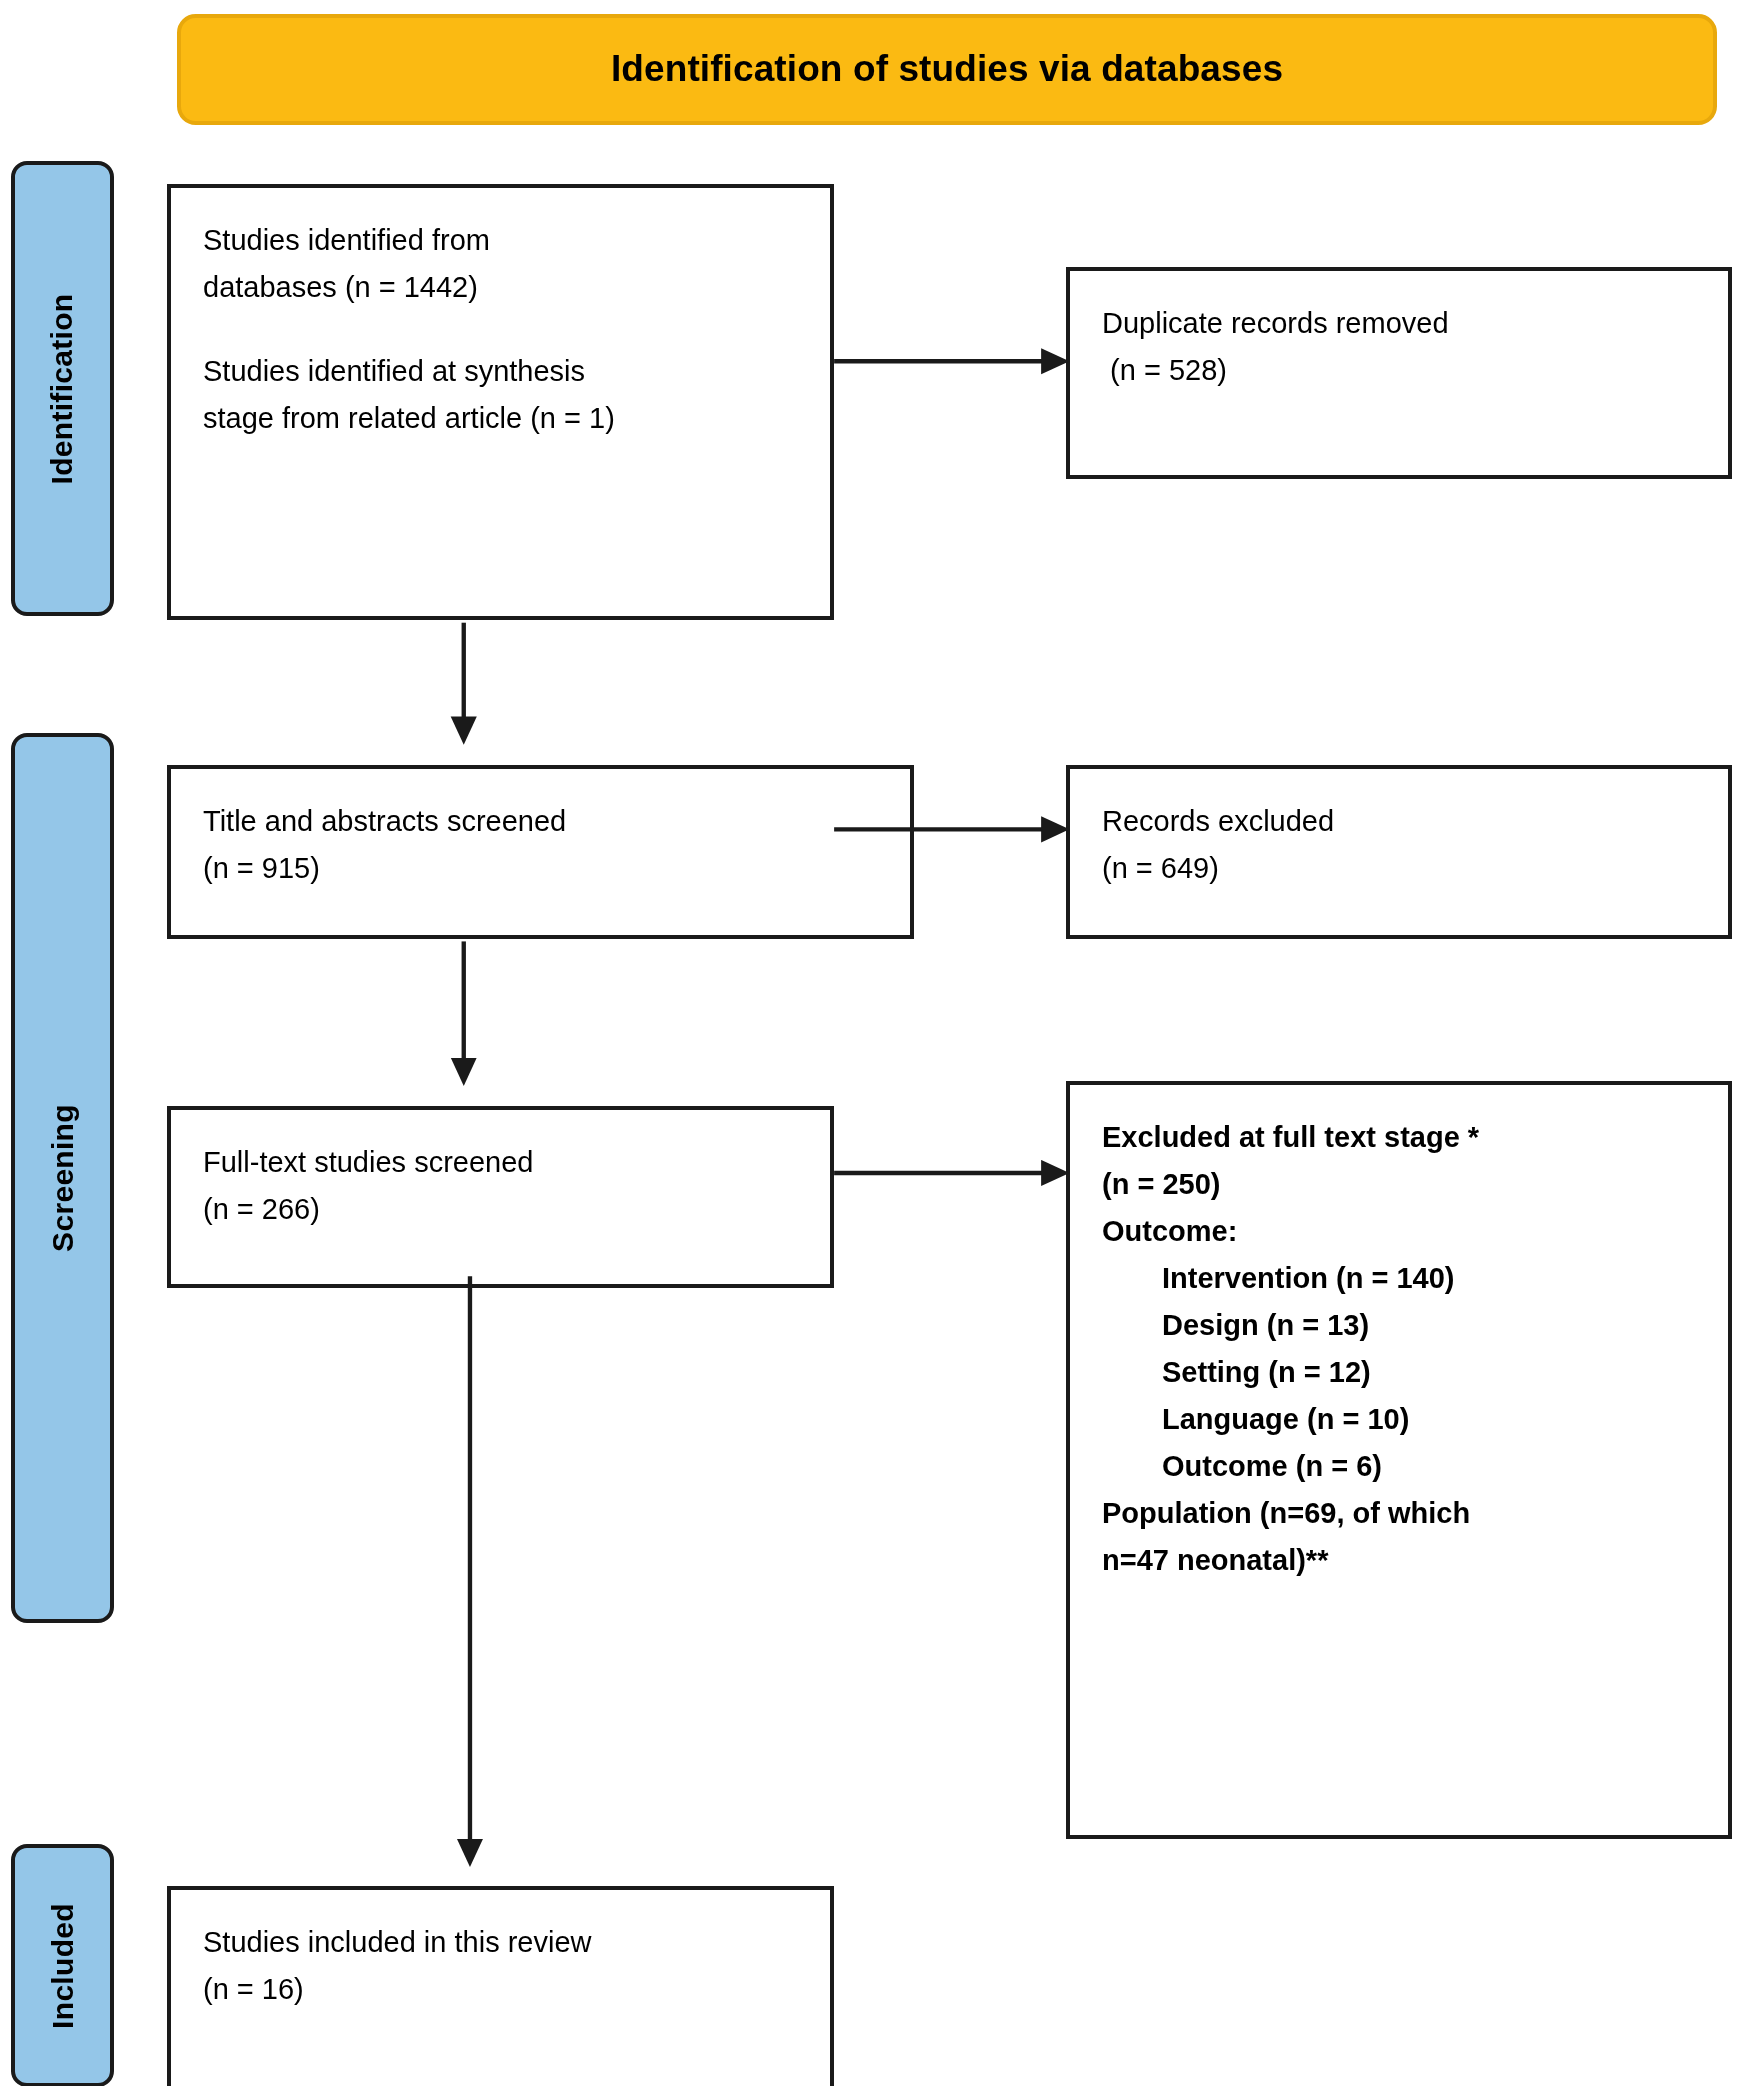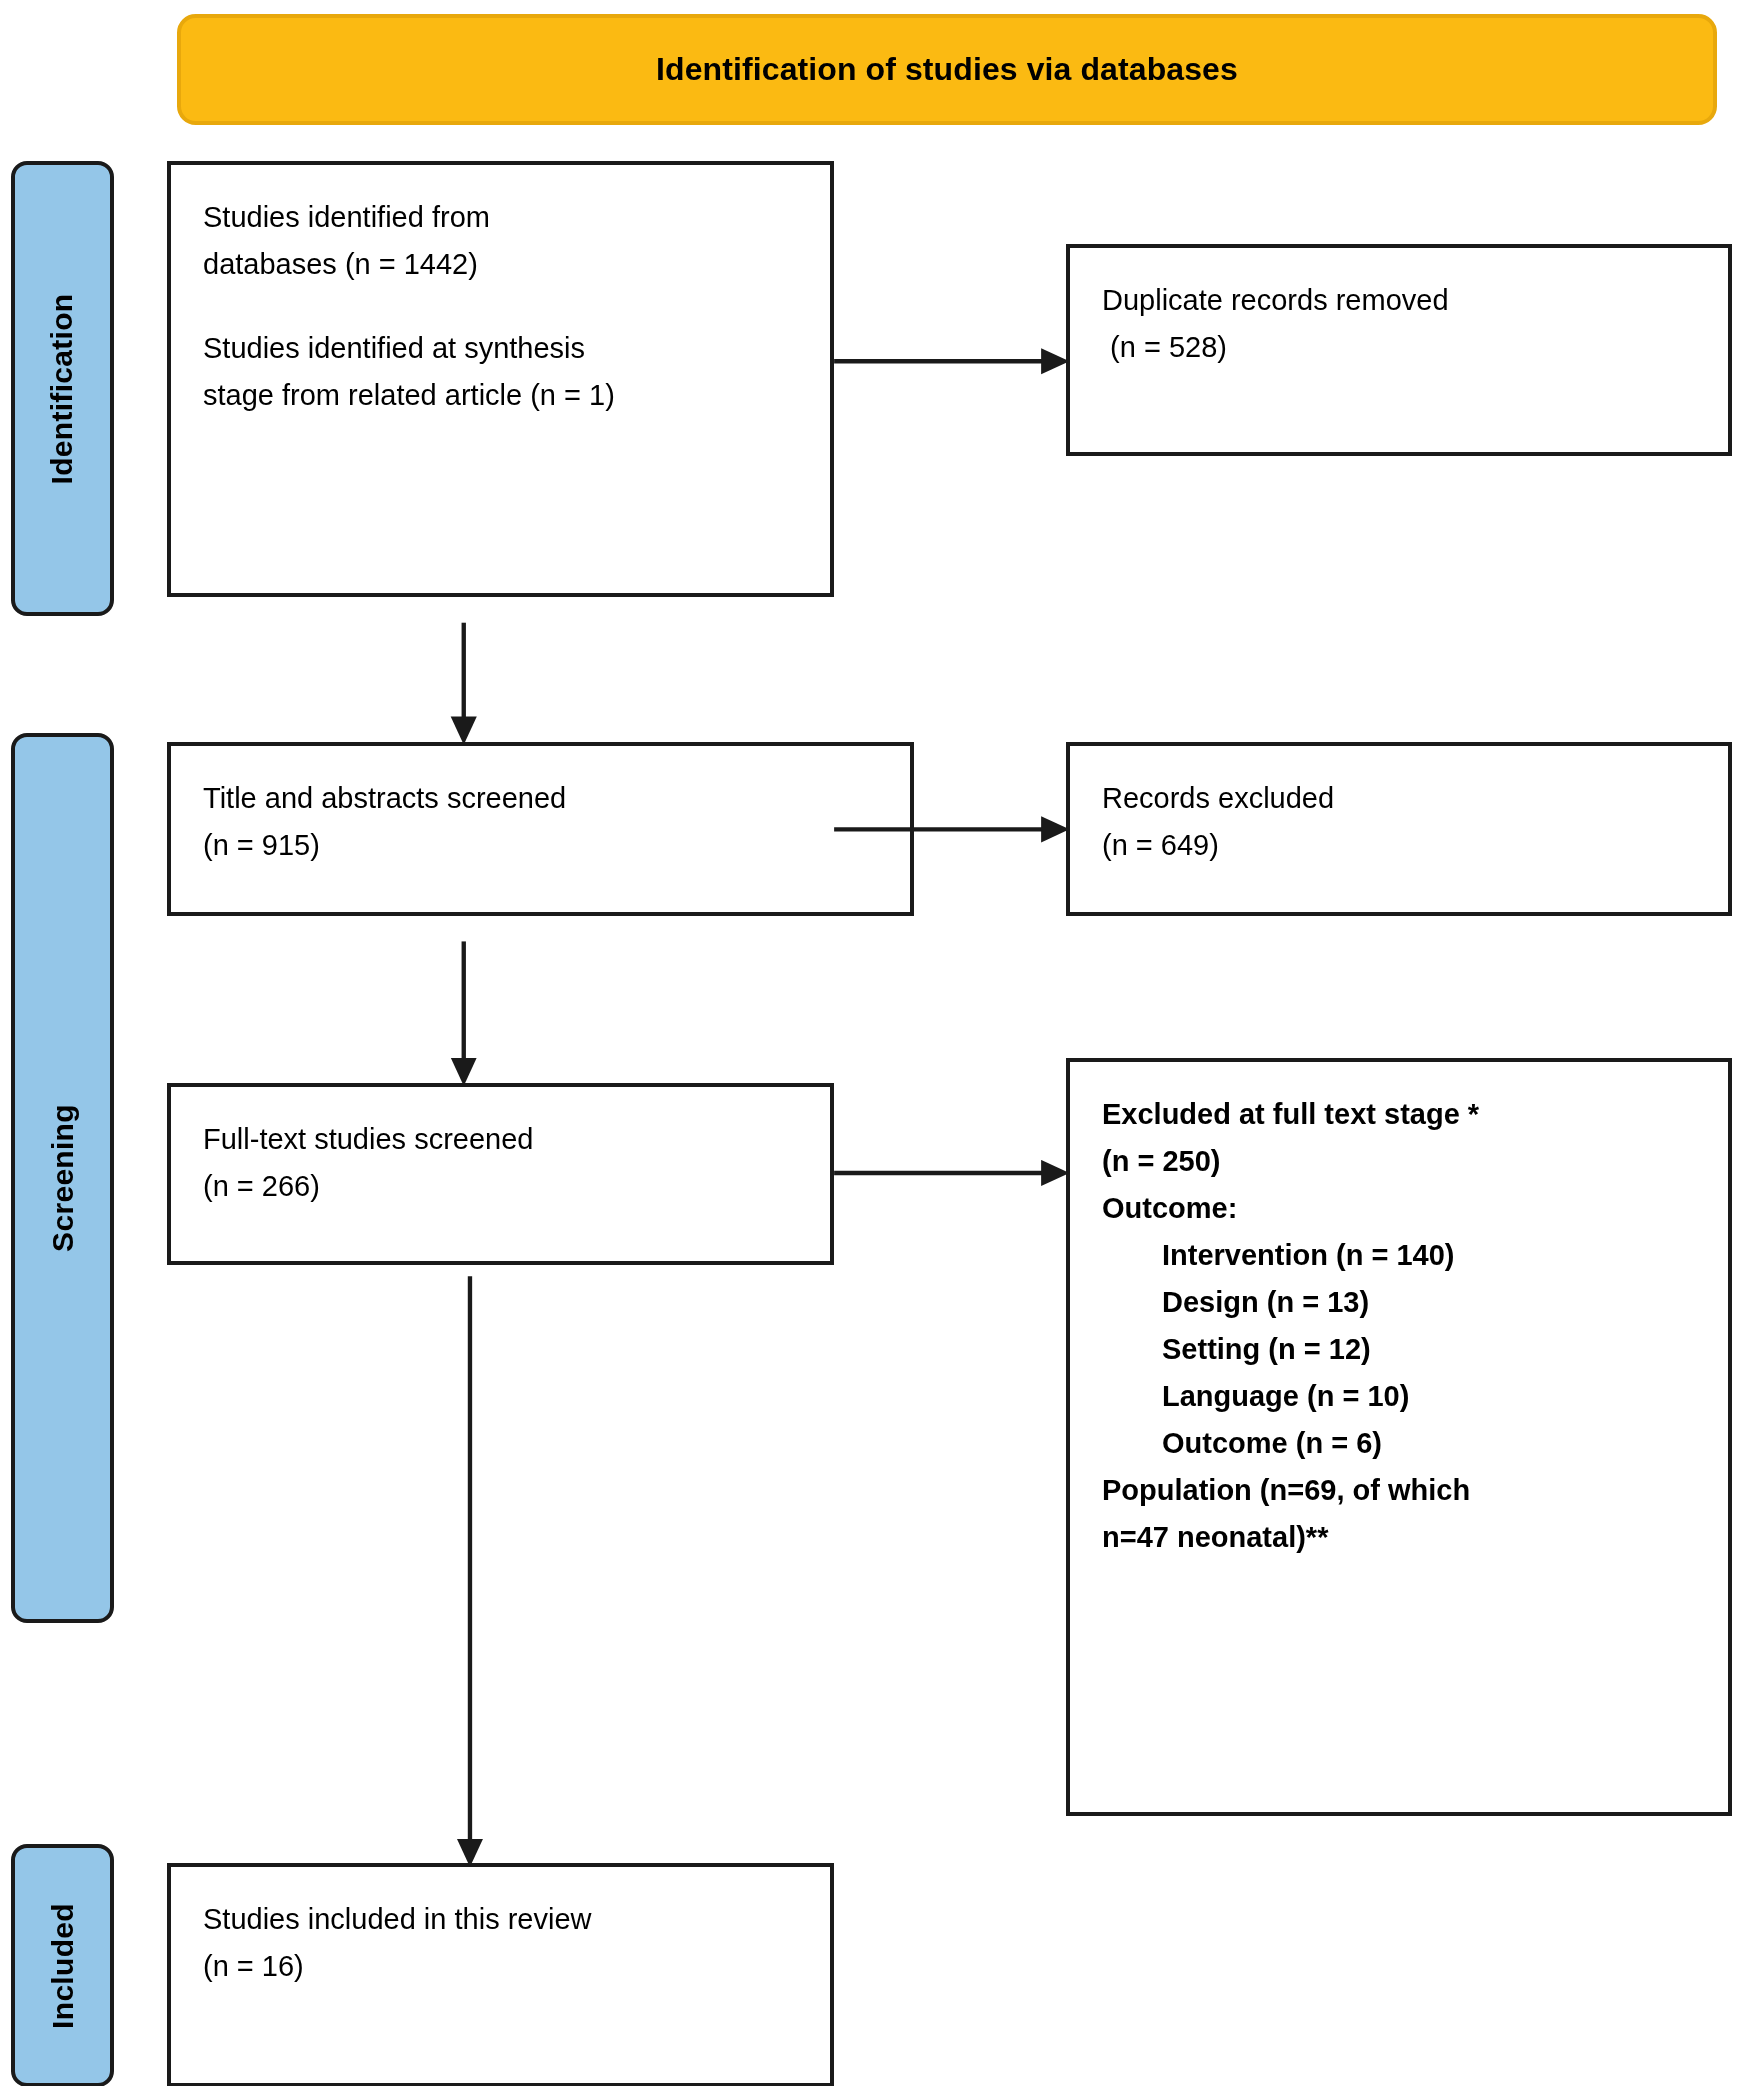--- a/index.html
+++ b/index.html
@@ -29,21 +29,21 @@
     height: 111px;
     background: #FBBA12;
     border: 4.4px solid #E8A80C;
     border-radius: 18.7px;
     box-sizing: border-box;
     display: flex;
     align-items: center;
     justify-content: center;
   }
   .header-banner .title {
-    font-size: 32px;
+    font-size: 37px;
     font-weight: bold;
     color: #000000;
     letter-spacing: 0.1px;
     text-align: center;
   }
 
   
   .stage-pill {
     position: absolute;
     background: #94C6E8;
@@ -67,20 +67,21 @@
   #stage-screening      { left: 11.2px;  top: 733px; width: 103px; height: 890px; }
   #stage-included       { left: 11.2px;  top: 1844px; width: 103px; height: 243px; }
 
   
   .box {
     position: absolute;
     background: #ffffff;
     border: 4.4px solid #1A1A1A;
     box-sizing: border-box;
     padding: 29px 32px;
+    margin-top: 23px;
   }
   .box .line {
     font-size: 29px;
     line-height: 1.62;
     color: #000000;
     white-space: pre;
   }
   .box .line.spacer {
     height: 37px;
   }

